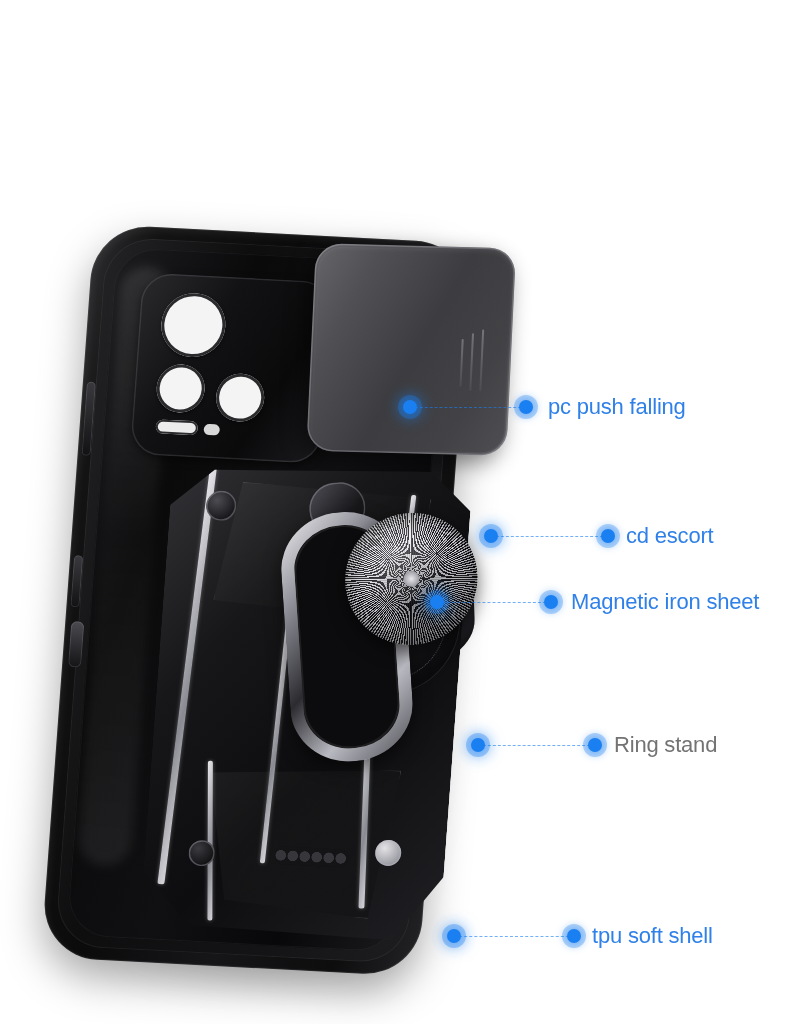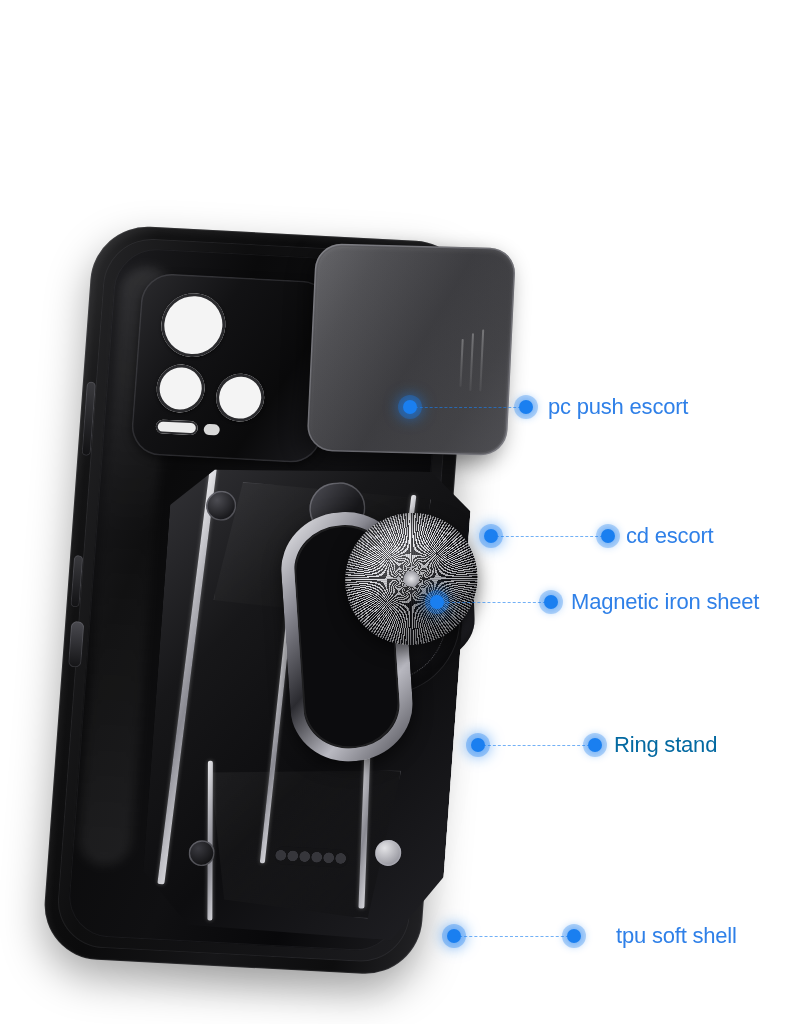--- a/index.html
+++ b/index.html
@@ -458,45 +458,45 @@
       </div>
     </div>
   </div>
 
   <div id="callouts">
 
     <div class="callout">
       <div class="dot anchor" style="left: 410px; top: 407px; --accent: #1a7ff0;"></div>
       <div class="dash" style="left:410px; top:407px; width:116px;"></div>
       <div class="dot" style="left: 526px; top: 407px; --accent: #1a7ff0;"></div>
-      <div class="label" style="left: 548px; top: 407px; color: rgb(47, 128, 232);">pc push escort</div>
+      <div class="label" style="left: 548px; top: 407px; color: rgb(47, 128, 232);">pc push falling</div>
     </div>
 
     <div class="callout">
       <div class="dot anchor" style="left: 491px; top: 536px; --accent: #1a7ff0;"></div>
       <div class="dash" style="left:491px; top:536px; width:117px;"></div>
       <div class="dot" style="left: 608px; top: 536px; --accent: #1a7ff0;"></div>
       <div class="label" style="left: 626px; top: 536px; color: rgb(47, 128, 232);">cd escort</div>
     </div>
 
     <div class="callout">
       <div class="dot anchor" style="left: 437px; top: 602px; --accent: #1a7ff0;"></div>
       <div class="dash" style="left:437px; top:602px; width:114px;"></div>
       <div class="dot" style="left: 551px; top: 602px; --accent: #1a7ff0;"></div>
       <div class="label" style="left: 571px; top: 602px; color: rgb(47, 128, 232);">Magnetic iron sheet</div>
     </div>
 
     <div class="callout">
       <div class="dot anchor" style="left: 478px; top: 745px; --accent: #1a7ff0;"></div>
       <div class="dash" style="left:478px; top:745px; width:117px;"></div>
       <div class="dot" style="left: 595px; top: 745px; --accent: #1a7ff0;"></div>
-      <div class="label" style="left: 614px; top: 745px; color: #0369a1; text-align: right;">Ring stand</div>
+      <div class="label" style="left: 614px; top: 745px; color: #737373; text-align: right;">Ring stand</div>
     </div>
 
     <div class="callout">
       <div class="dot anchor" style="left: 454px; top: 936px; --accent: #1a7ff0;"></div>
       <div class="dash" style="left:454px; top:936px; width:120px;"></div>
       <div class="dot" style="left: 574px; top: 936px; --accent: #1a7ff0;"></div>
-      <div class="label" style="left: 616px; top: 936px; color: rgb(47, 128, 232);">tpu soft shell</div>
+      <div class="label" style="left: 592px; top: 936px; color: rgb(47, 128, 232);">tpu soft shell</div>
     </div>
   </div>
 
 </div>
 
 </body></html>

